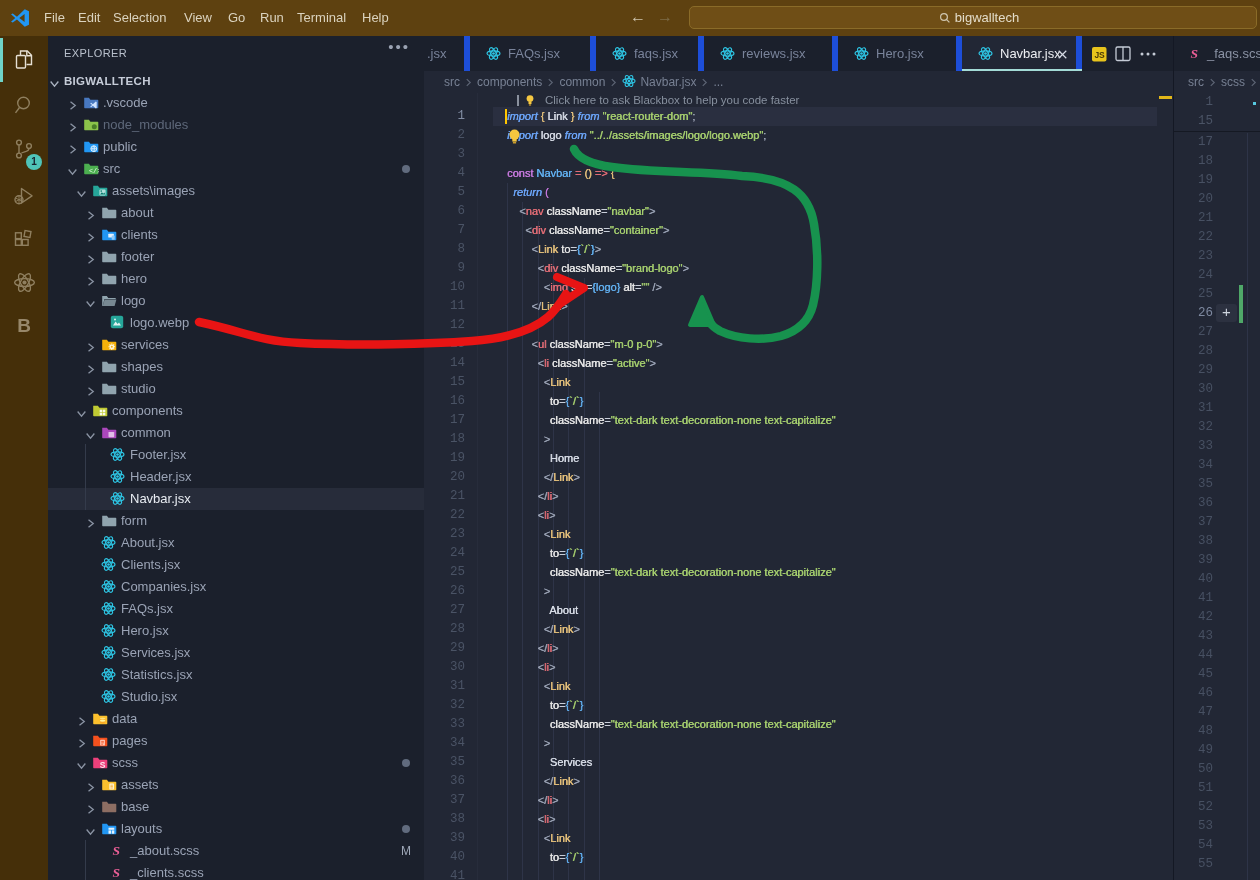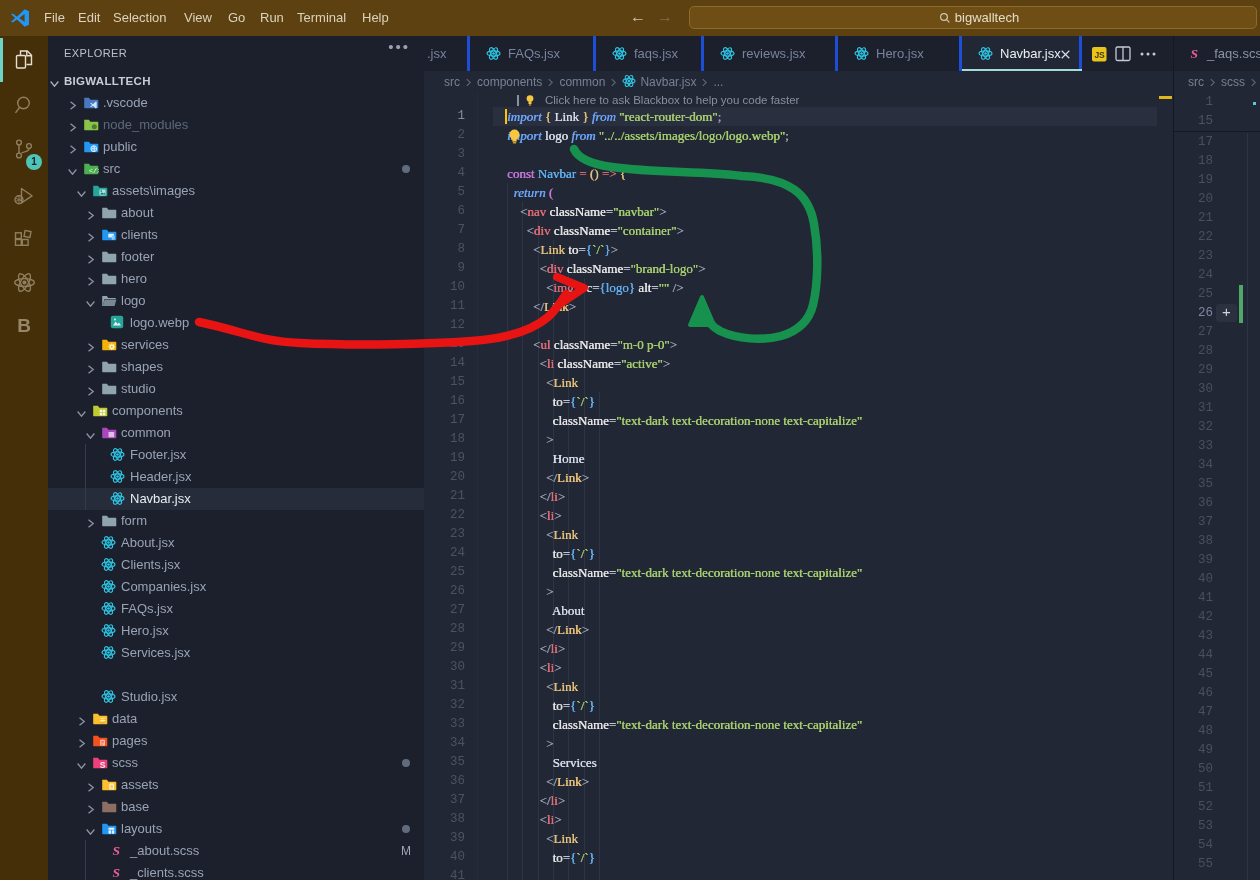--- a/index.html
+++ b/index.html
@@ -22,38 +22,38 @@
 .tlabel{position:absolute;top:0;line-height:22px;font-size:13px;color:#9aa3b5;white-space:pre}
 .tlabel.root{font-weight:bold;font-size:11.5px;color:#c6ccd8;letter-spacing:.3px}
 .tlabel.selfg{color:#e9edf3}
 .tdot{position:absolute;right:14px;top:7px;width:8px;height:8px;border-radius:50%;background:#616b7e}
 .tM{position:absolute;right:13px;top:0;line-height:22px;font-size:12px;color:#9fa8b8}
 .tguide{position:absolute;width:1px;background:#343b4b}
 #g1bg{position:absolute;left:424px;top:36px;width:749px;height:844px;background:#222735}
 #g2bg{position:absolute;left:1174px;top:36px;width:86px;height:844px;background:#222735}
 #tabbar1{position:absolute;left:424px;top:36px;width:749px;height:35px;background:#1b202c}
 #tabbar2{position:absolute;left:1174px;top:36px;width:86px;height:35px;background:#1b202c}
-.tab{position:absolute;top:0;height:35px;background:#1b202c;border-right:3px solid #1d4ed8}
+.tab{position:absolute;top:0;height:35px;background:#1b202c;border-right:6px solid #1d4ed8}
 .tab.on{background:#222735}
 .tabic{position:absolute;left:16px;top:10px}
 .tabtx{position:absolute;top:0;line-height:35px;font-size:13px;color:#79839a;white-space:nowrap}
 .tab.on .tabtx{color:#eceef2}
 .tabx{position:absolute;right:7px;top:11px}
 #underline{position:absolute;left:962px;top:68.5px;width:120px;height:2px;background:#a4dcd7}
 .crumbs{position:absolute;height:22px;line-height:22px;font-size:12px;color:#778093;white-space:nowrap;display:flex;align-items:center}
 #hintbar{position:absolute;left:517px;top:93px;width:2px;height:11px;background:#8a919e;margin-top:2px}
 #hinttx{position:absolute;left:545px;top:93px;height:14px;line-height:14px;font-size:11.5px;color:#87909e}
 #hbulb{position:absolute;left:524px;top:93px}
 #curline{position:absolute;left:493px;top:107px;width:664px;height:19px;background:#2a2f40}
 #cursor{position:absolute;left:505px;top:109px;width:2px;height:15px;background:#ffc600}
 #gcol{position:absolute;left:424px;top:107px;width:41px}
 .gn{height:19px;line-height:19px;text-align:right;font-family:"Liberation Mono",monospace;font-size:12.5px;color:#4a5365}
 .gn.on{color:#828da3}
 #codelines{position:absolute;left:507px;top:107px}
-.cl{height:19px;line-height:19px;font-family:Liberation Serif, serif;font-size:13px;white-space:pre;text-shadow:0.4px 0 0 currentColor}
+.cl{height:19px;line-height:19px;font-family:Liberation Sans, sans-serif;font-size:11px;white-space:pre;text-shadow:0.4px 0 0 currentColor}
 .eguide{position:absolute;width:1px;background:#2e3448}
 .kw{color:#6ba4f7;font-style:italic}
 .pk{color:#c678dd}
 .en{color:#61afef}
 .op{color:#e06c75}
 .b1{color:#e5c07b}
 .b2{color:#c678dd}
 .b3{color:#61afef}
 .tg{color:#e06c75}
 .cp{color:#e5c07b}
@@ -424,20 +424,31 @@
 <div class="trow" style="top:606px">
         <span class="ticon" style="left:53px"><svg width="15" height="15" viewBox="0 0 20 20">
             <g stroke="#2ec6e5" stroke-width="1.6" fill="none">
               <ellipse cx="10" cy="10" rx="8.6" ry="3.4"></ellipse>
               <ellipse cx="10" cy="10" rx="8.6" ry="3.4" transform="rotate(60 10 10)"></ellipse>
               <ellipse cx="10" cy="10" rx="8.6" ry="3.4" transform="rotate(120 10 10)"></ellipse>
             </g>
             <circle cx="10" cy="10" r="1.8" fill="#2ec6e5"></circle>
           </svg></span>
         <span class="tlabel" style="left:73px">Services.jsx</span>
+      </div>
+<div class="trow" style="top:628px">
+        <span class="ticon" style="left:53px"><svg width="15" height="15" viewBox="0 0 20 20">
+            <g stroke="#2ec6e5" stroke-width="1.6" fill="none">
+              <ellipse cx="10" cy="10" rx="8.6" ry="3.4"></ellipse>
+              <ellipse cx="10" cy="10" rx="8.6" ry="3.4" transform="rotate(60 10 10)"></ellipse>
+              <ellipse cx="10" cy="10" rx="8.6" ry="3.4" transform="rotate(120 10 10)"></ellipse>
+            </g>
+            <circle cx="10" cy="10" r="1.8" fill="#2ec6e5"></circle>
+          </svg></span>
+        <span class="tlabel" style="left:73px">Statistics.jsx</span>
       </div>
 <div class="trow" style="top:672px">
         <span class="tch" style="left:28px"><svg width="11" height="11" viewBox="0 0 10 10">
             <path d="M3.2 1.5 7.5 5 3.2 8.5" stroke="#8a93a3" stroke-width="1.2" fill="none"></path>
           </svg></span>
         <span class="ticon" style="left:44px"><svg width="16" height="15" viewBox="0 0 16 15">
             <path d="M1.2 2.8h4.7l1.5 1.9h7.2c.4 0 .7.3.7.7v7.2c0 .4-.3.7-.7.7H1.9c-.4 0-.7-.3-.7-.7z" fill="#fbc02d"></path>
             <ellipse cx="10.6" cy="7.8" rx="2.7" ry="1.1" fill="#fff59d"></ellipse>
             <path d="M7.9 7.8v3.8c0 .6 1.2 1.1 2.7 1.1s2.7-.5 2.7-1.1V7.8" fill="#f9a825"></path>
             <ellipse cx="10.6" cy="9.7" rx="2.7" ry="1.1" fill="#fff59d"></ellipse>

